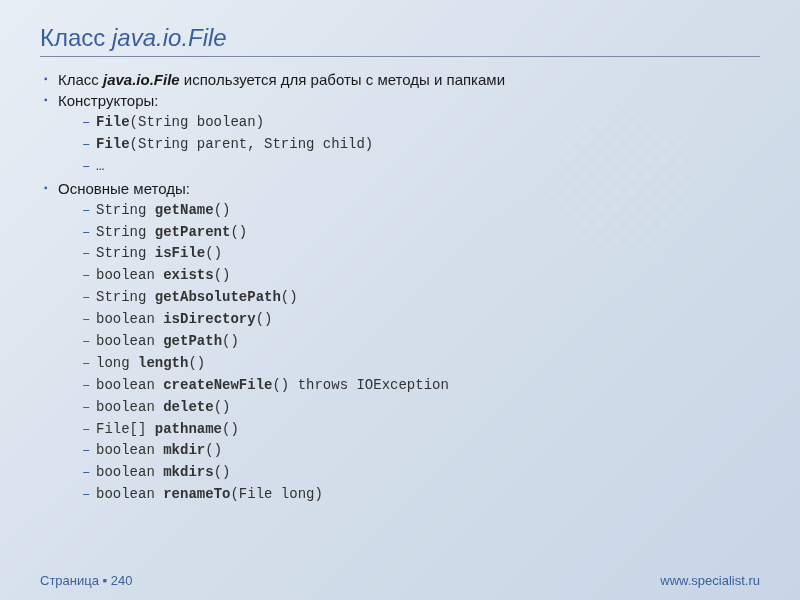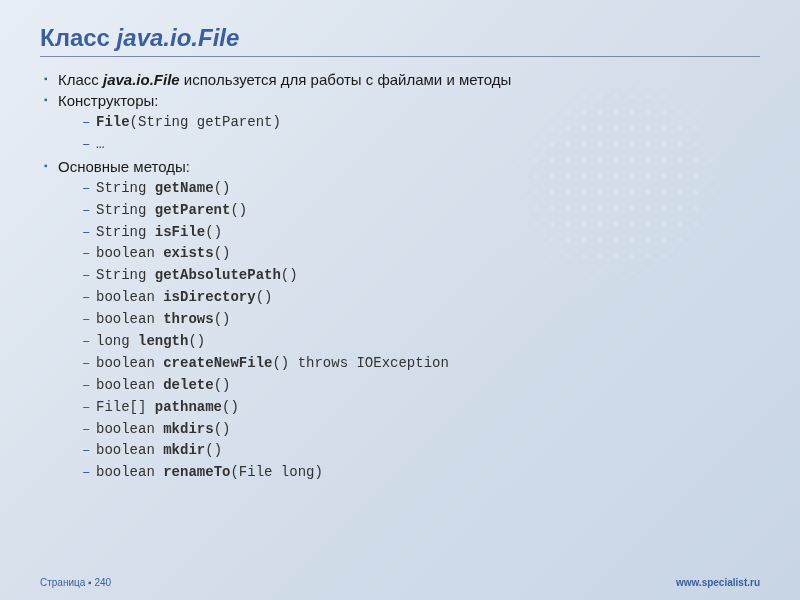--- a/index.html
+++ b/index.html
@@ -26,21 +26,21 @@
     background-size: 16px 16px;
     opacity: 0.6;
     border-radius: 50%;
     mask-image: radial-gradient(circle, black 30%, transparent 70%);
     -webkit-mask-image: radial-gradient(circle, black 30%, transparent 70%);
     pointer-events: none;
   }
   h1 {
     color: #3a5f9e;
     font-size: 24px;
-    font-weight: bold;
+    font-weight: normal;
     margin-bottom: 4px;
   }
   h1 .ital { font-style: italic; }
   .underline {
     height: 1px;
     background: #7a8aa5;
     margin-bottom: 14px;
   }
   ul.top {
     list-style: none;
@@ -82,65 +82,66 @@
     color: #3a5f9e;
   }
   .b { font-weight: bold; }
   .footer {
     position: absolute;
     bottom: 12px;
     left: 40px;
     right: 40px;
     display: flex;
     justify-content: space-between;
-    font-size: 10px;
+    font-size: 13px;
     color: #3a5f9e;
   }
-  .footer .right { font-weight: bold; }
+  .footer .right { font-weight: normal; }
 </style>
 </head>
 <body>
 
 <div class="slide">
   <div class="bg-pattern"></div>
 
   <h1>
     <span>Класс </span><span class="ital">java.io.File</span>
   </h1>
   <div class="underline"></div>
 
   <ul class="top">
     <li>
-      <span>Класс </span><span class="b" style="font-style:italic">java.io.File</span><span> используется для работы с файлами и методы</span>
+      <span>Класс </span><span class="b" style="font-style:italic">java.io.File</span><span> используется для работы с методы и папками</span>
     </li>
 
     <li>
       <span>Конструкторы:</span>
       <ul class="sub" id="ctor-list">
-          <li><span class="b">File</span><span>(String getParent)</span></li>
+          <li><span class="b">File</span><span>(String boolean)</span></li>
+          <li><span class="b">File</span><span>(String parent, String child)</span></li>
           <li><span>…</span></li>
         </ul>
     </li>
 
     <li>
       <span>Основные методы:</span>
       <ul class="sub" id="method-list">
           <li><span>String </span><span class="b">getName</span><span>()</span></li>
           <li><span>String </span><span class="b">getParent</span><span>()</span></li>
           <li><span>String </span><span class="b">isFile</span><span>()</span></li>
           <li><span>boolean </span><span class="b">exists</span><span>()</span></li>
           <li><span>String </span><span class="b">getAbsolutePath</span><span>()</span></li>
           <li><span>boolean </span><span class="b">isDirectory</span><span>()</span></li>
-          <li><span>boolean </span><span class="b">throws</span><span>()</span></li>
+          <li><span>boolean </span><span class="b">getPath</span><span>()</span></li>
           <li><span>long </span><span class="b">length</span><span>()</span></li>
           <li><span>boolean </span><span class="b">createNewFile</span><span>() throws IOException</span></li>
           <li><span>boolean </span><span class="b">delete</span><span>()</span></li>
           <li><span>File[] </span><span class="b">pathname</span><span>()</span></li>
+          <li><span>boolean </span><span class="b">mkdir</span><span>()</span></li>
           <li><span>boolean </span><span class="b">mkdirs</span><span>()</span></li>
-          <li><span>boolean </span><span class="b">mkdir</span><span>()</span></li>
           <li><span>boolean </span><span class="b">renameTo</span><span>(File long)</span></li>
         </ul>
     </li>
   </ul>
 
   <div class="footer">
     <span>Страница ▪ 240</span>
     <span class="right">www.specialist.ru</span>
   </div>
 </div>

